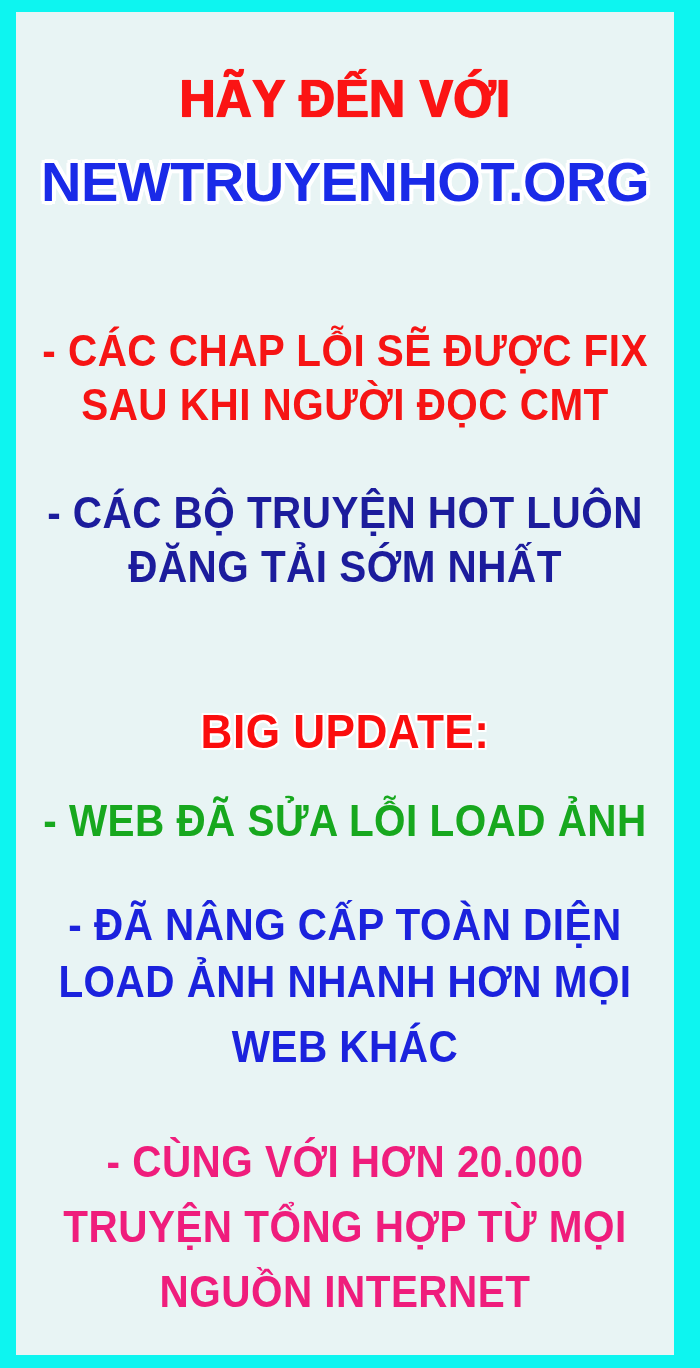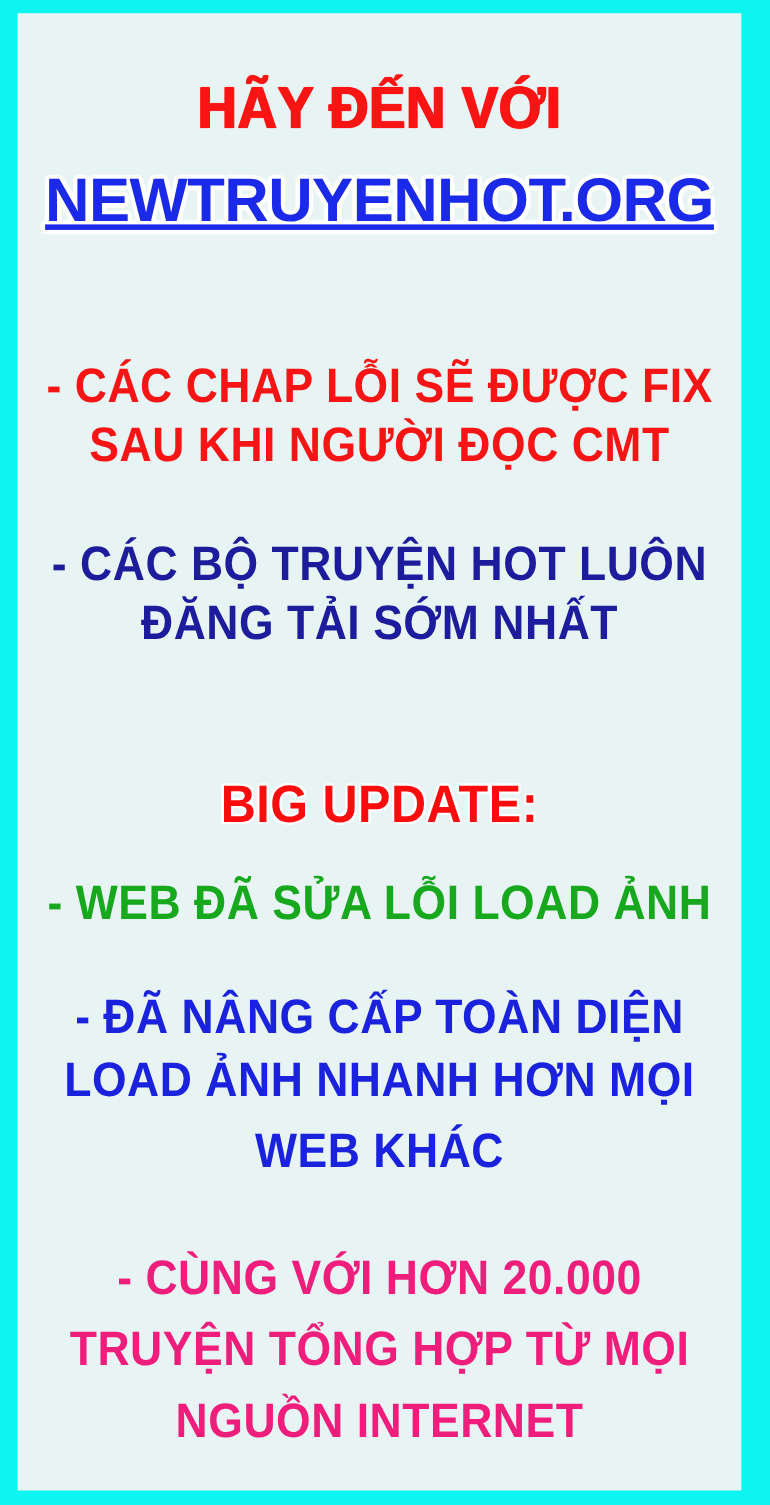--- a/index.html
+++ b/index.html
@@ -62,21 +62,20 @@
     left: 0; top: 140px;
     font-size: 56px;
     color: #1a2ae8;
     letter-spacing: -0.5px;
     transform: scaleX(1.0);
     text-shadow:
       3px 0 0 #ffffff, -3px 0 0 #ffffff, 0 3px 0 #ffffff, 0 -3px 0 #ffffff,
       2px 2px 0 #ffffff, -2px 2px 0 #ffffff, 2px -2px 0 #ffffff, -2px -2px 0 #ffffff,
       4px 0 0 #ffffff, -4px 0 0 #ffffff, 0 4px 0 #ffffff, 0 -4px 0 #ffffff,
       3px 3px 0 #ffffff, -3px 3px 0 #ffffff, 3px -3px 0 #ffffff, -3px -3px 0 #ffffff;
-    text-decoration: underline;
   }
 
   
   #b1l1 { position: absolute; left: 0; top: 316px; font-size: 44px; color: #f61414; }
   #b1l2 { position: absolute; left: 0; top: 370px; font-size: 44px; color: #f61414; }
 
   
   #b2l1 { position: absolute; left: 0; top: 478px; font-size: 44px; color: #1c1c9c; }
   #b2l2 { position: absolute; left: 0; top: 532px; font-size: 44px; color: #1c1c9c; }
 

